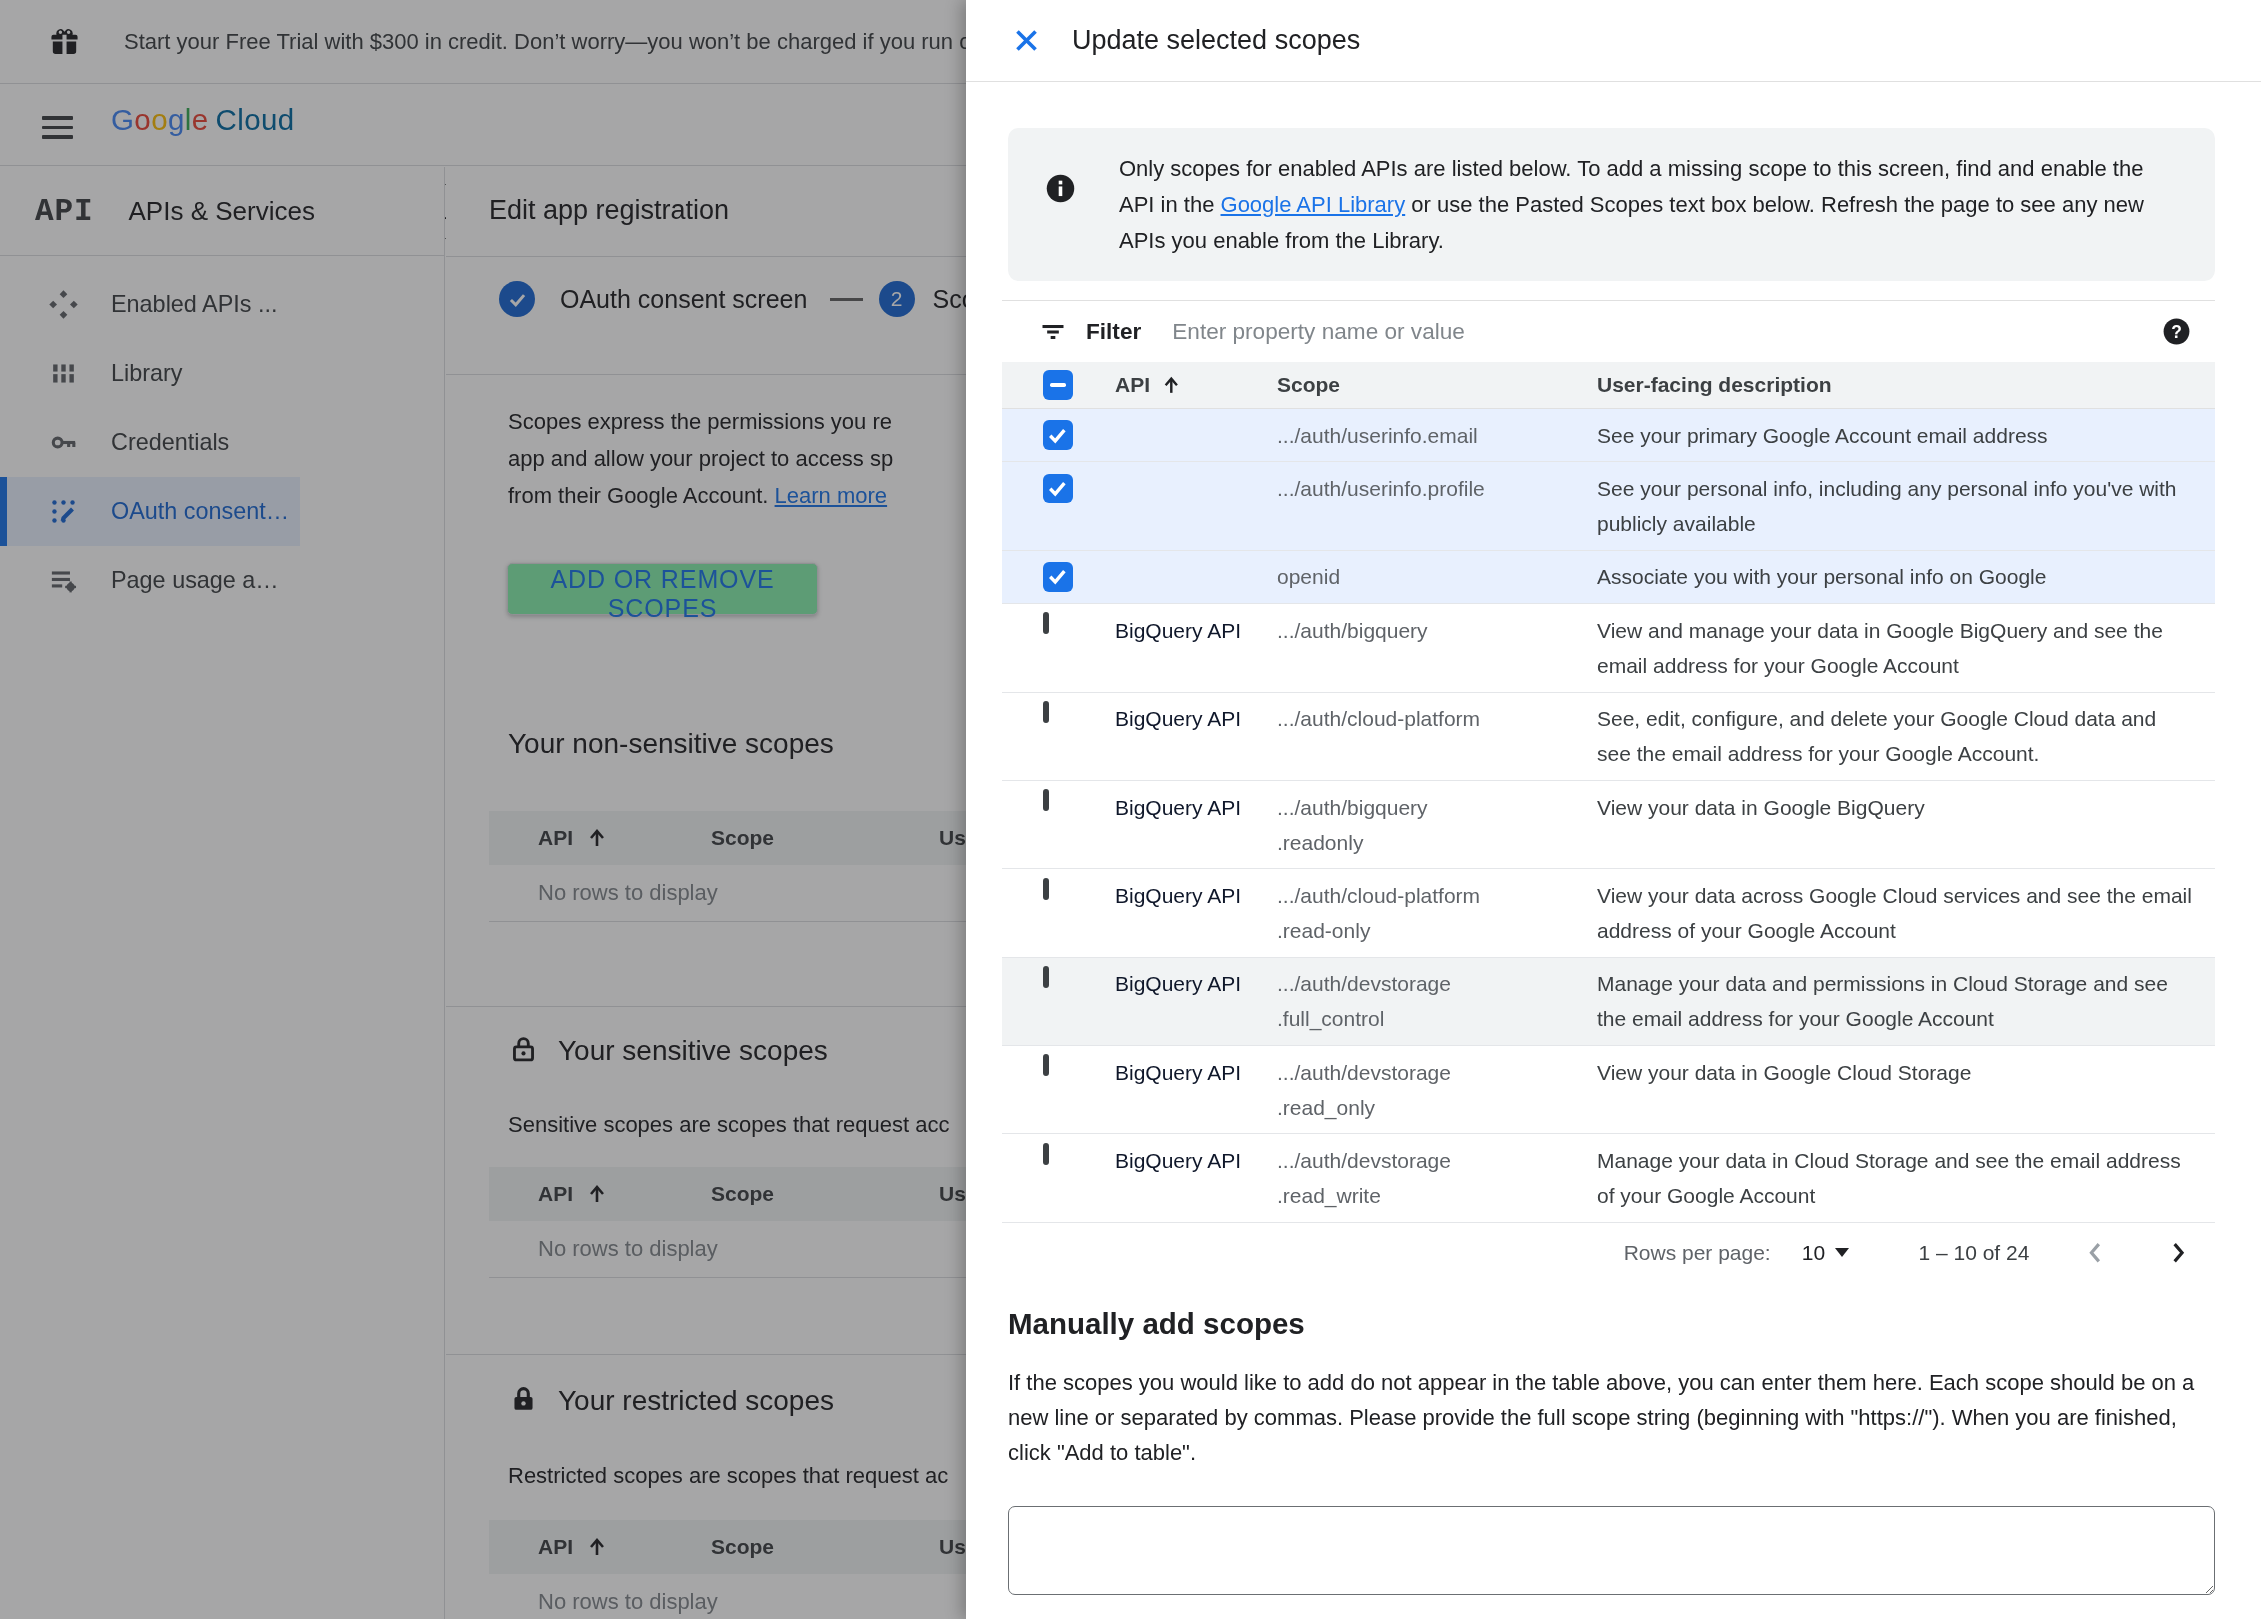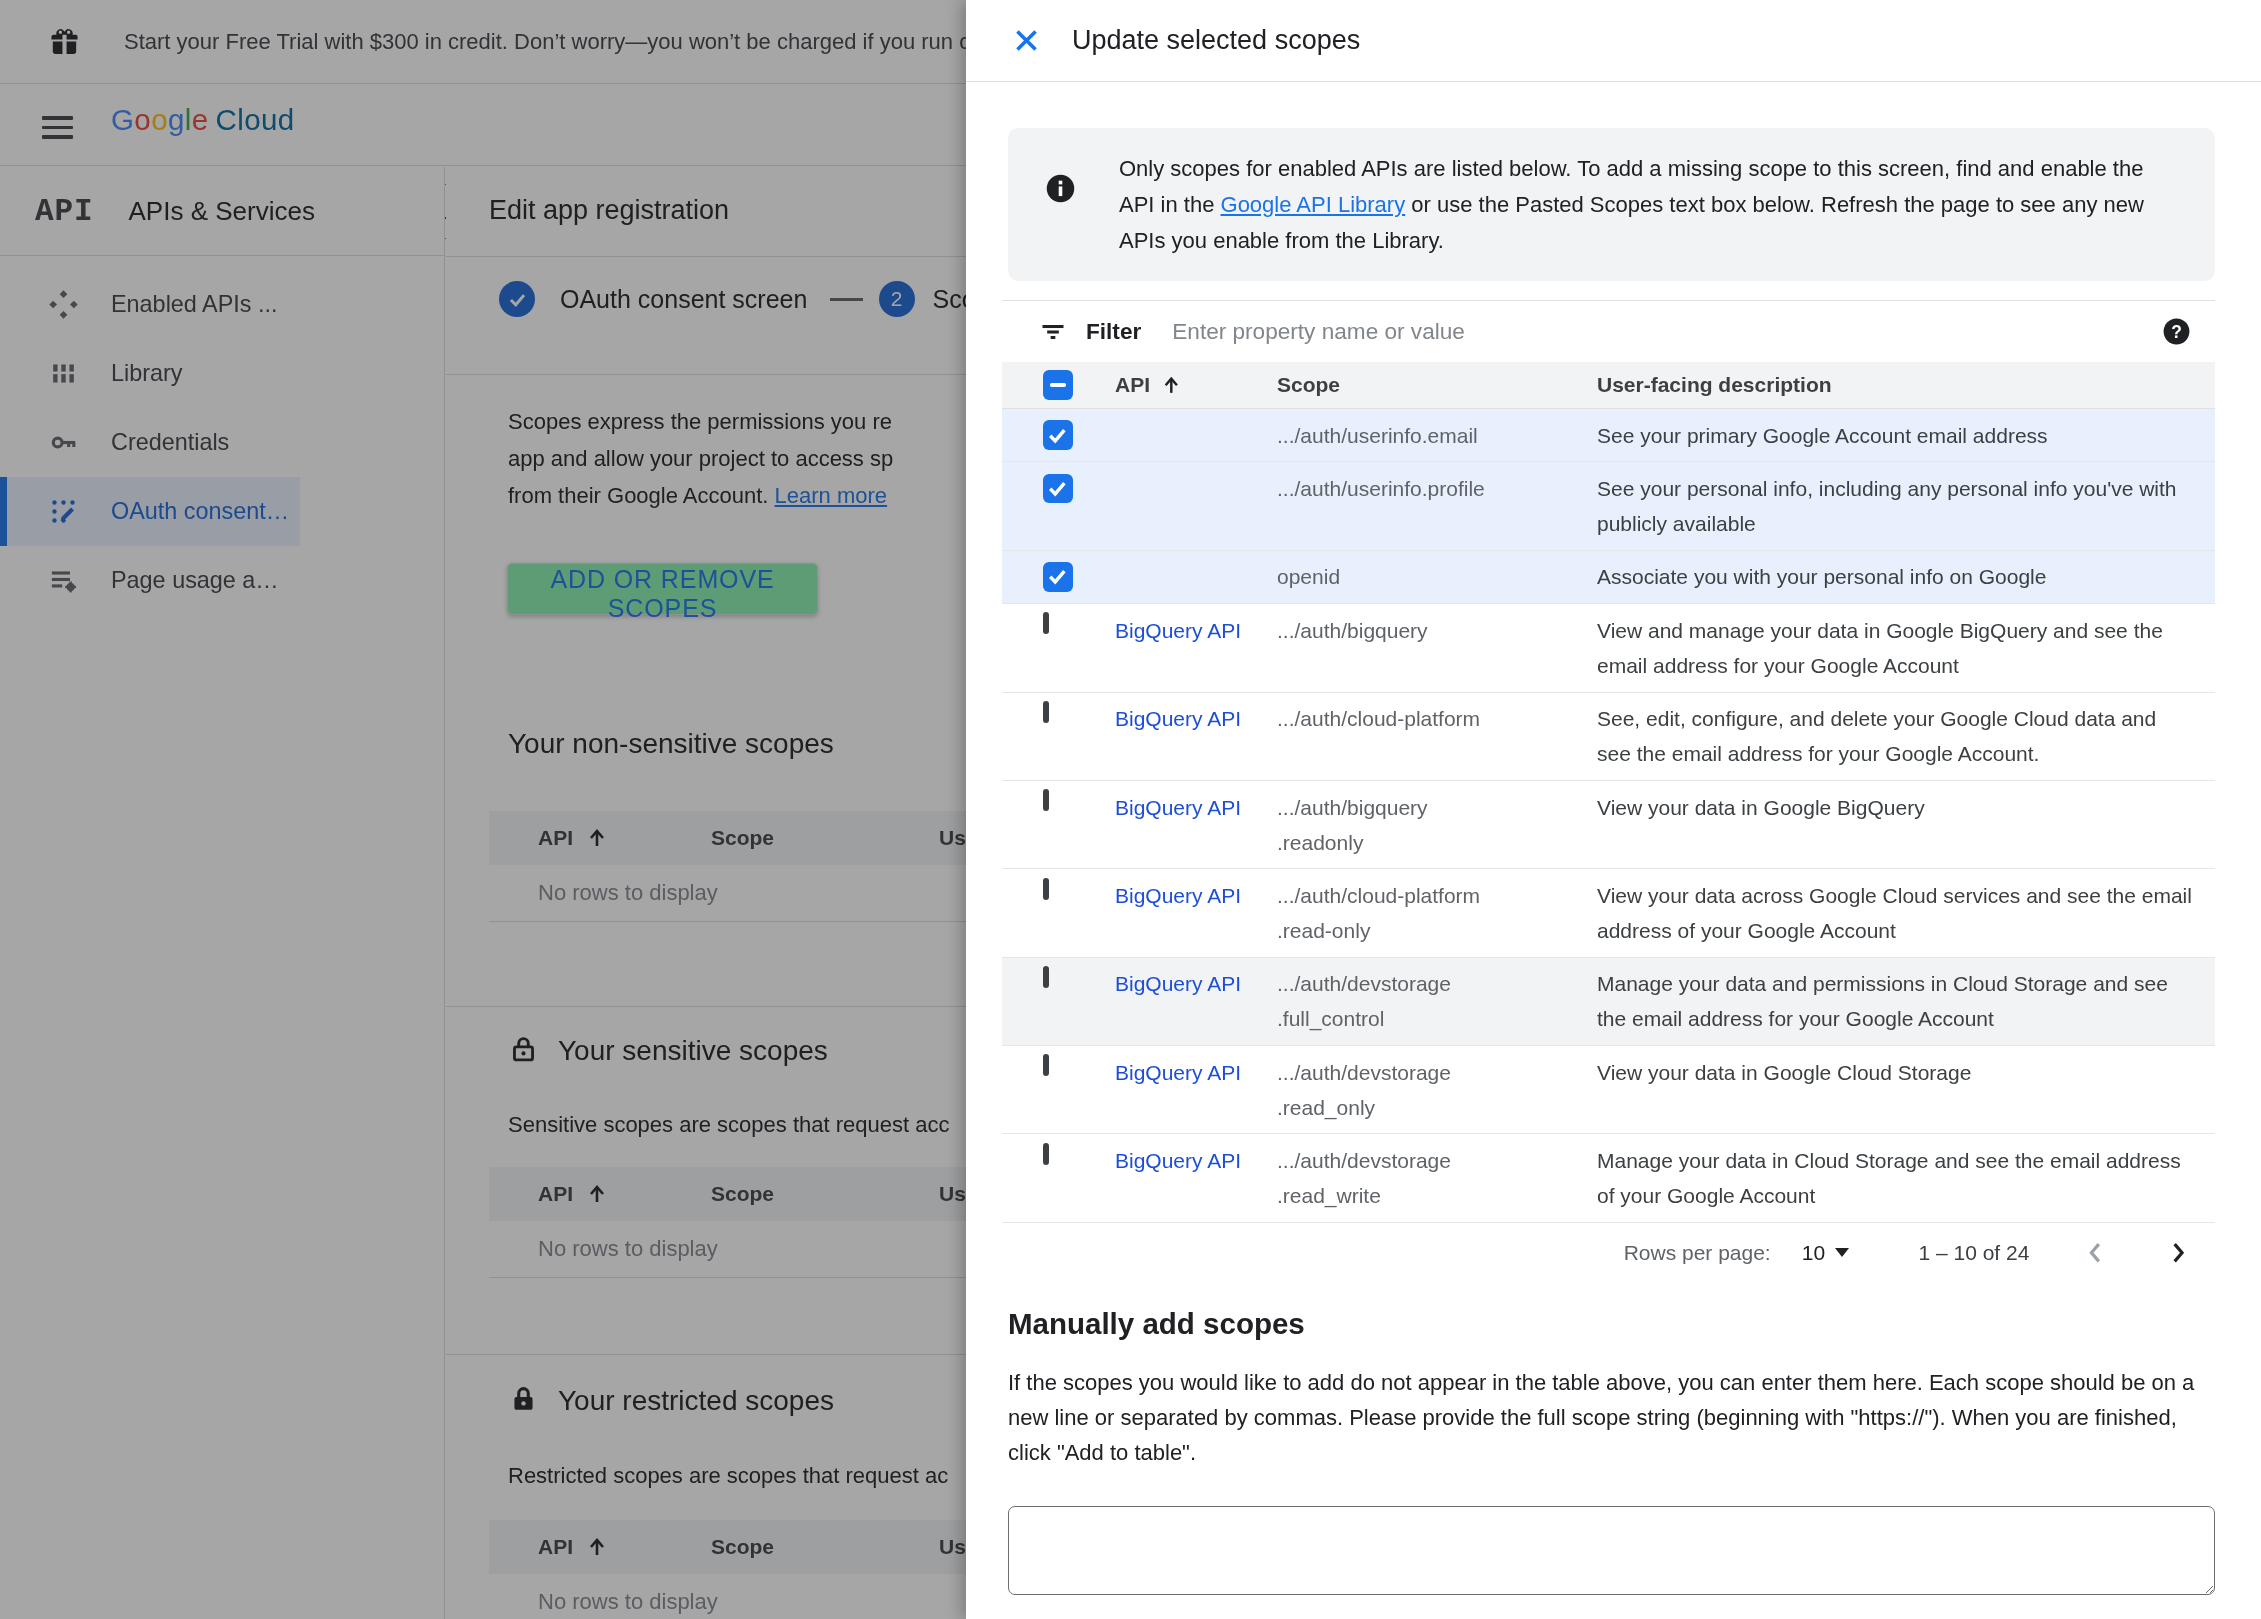--- a/index.html
+++ b/index.html
@@ -91,21 +91,21 @@
          font-size:21px;font-weight:700;color:#3c4043;border-bottom:1.7px solid #e0e0e0;}
   .thead .hcb{width:113px;padding-left:41px;}
   .thead .hapi{width:162px;display:flex;align-items:center;gap:10.4px;}
   .thead .hscope{width:320px;}
   .thead .hdesc{flex:1;}
 
   .row{display:flex;align-items:flex-start;border-bottom:1.7px solid #e4e6e9;padding:8.7px 0;background:#fff;}
   .row.sel{background:#e8f0fe;}
   .row.hov{background:#f1f3f4;}
   .ccb{width:113px;padding-left:41px;flex:0 0 auto;padding-top:2.6px;}
-  .capi{width:162px;flex:0 0 auto;font-size:21px;color:#1d4ed8;line-height:35px;}
+  .capi{width:162px;flex:0 0 auto;font-size:21px;color:#0f172a;line-height:35px;}
   .cscope{width:320px;flex:0 0 auto;font-size:21px;color:#5f6368;line-height:35px;}
   .cdesc{flex:1;font-size:21px;color:#3c4043;line-height:35px;padding-right:21px;}
 
   .cb{width:29.5px;height:29.5px;border-radius:6px;}
   .cb.un{border:3.5px solid #3c4043;background:#fff;cursor:pointer;}
   .cb.ch,.cb.ind{background:#1a73e8;display:flex;align-items:center;justify-content:center;cursor:pointer;}
   .cb.ind .dash{width:15.6px;height:4.3px;background:#fff;border-radius:1.7px;}
 
   .pgrow{height:60px;display:flex;align-items:center;justify-content:flex-end;font-size:21px;}
   .pgrow .rpp{color:#5f6368;}

